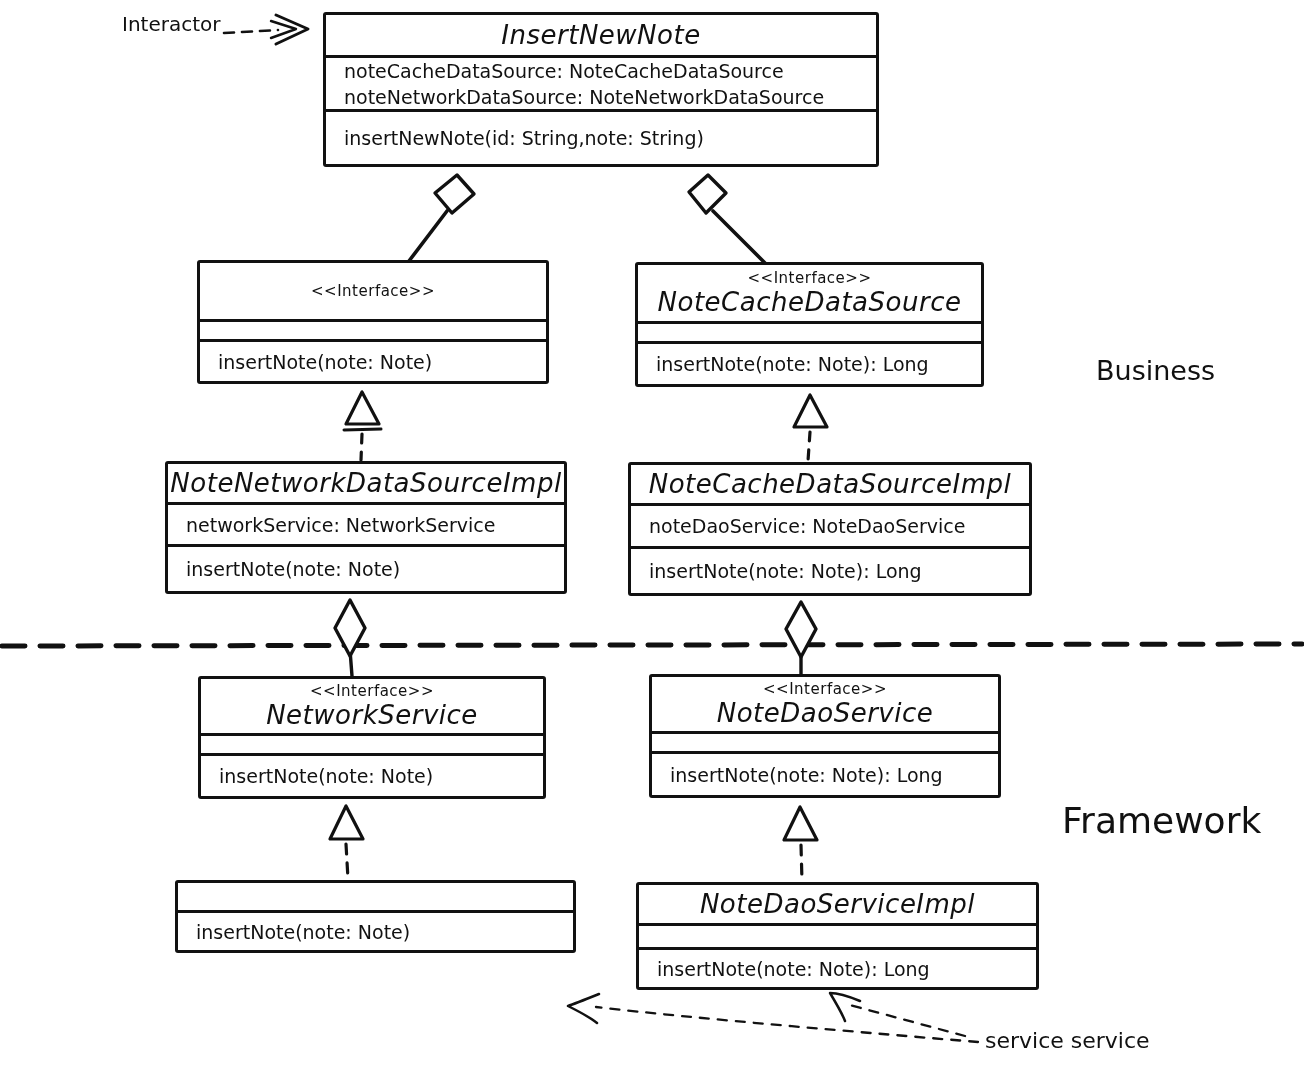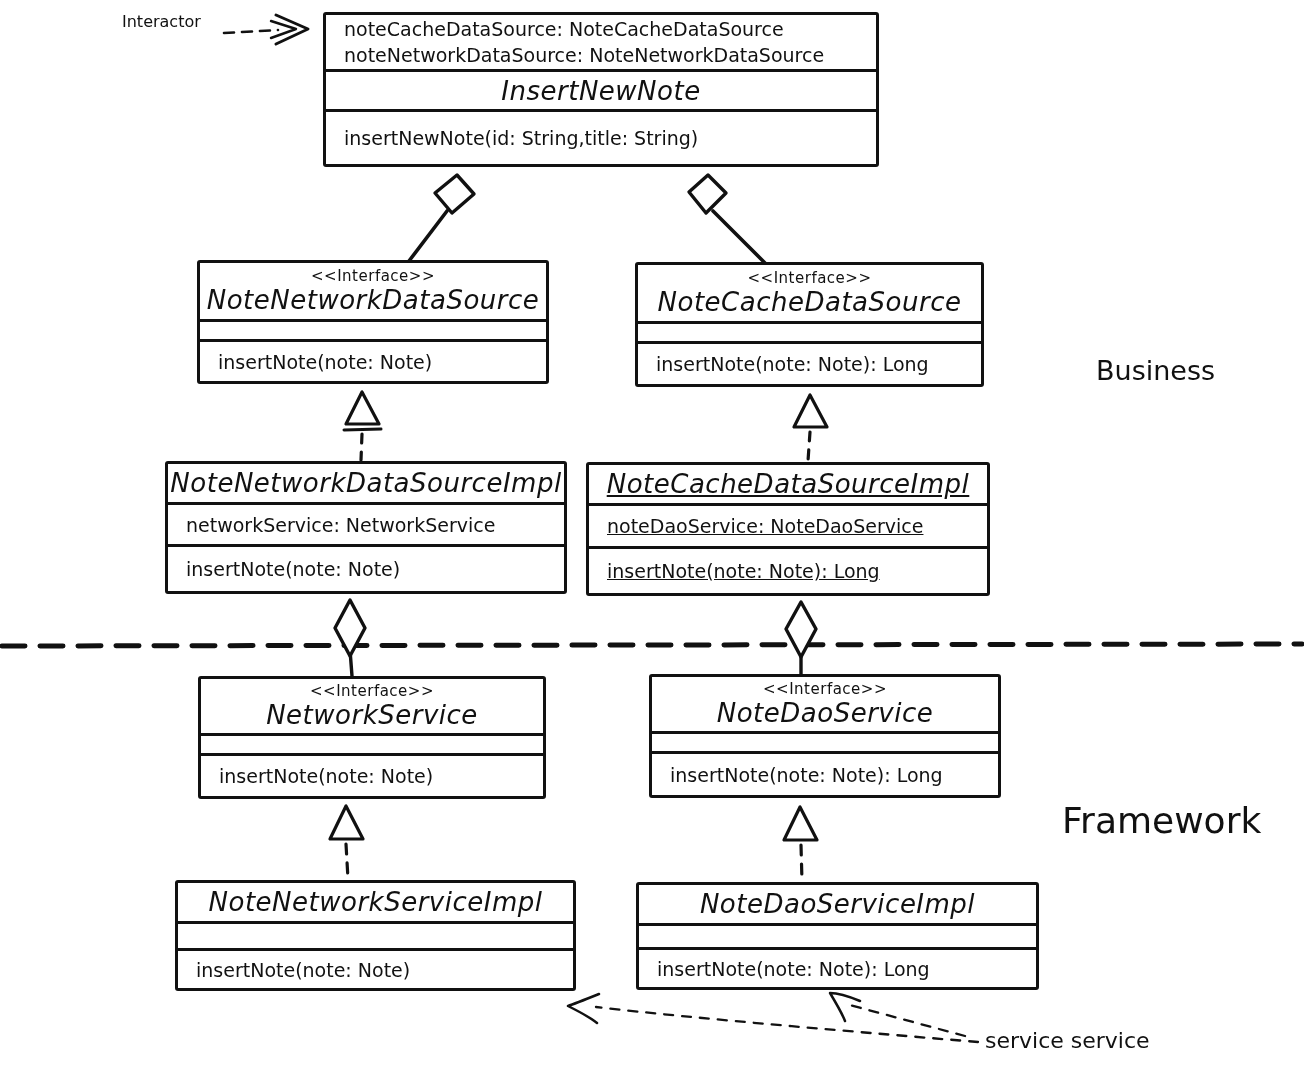--- a/index.html
+++ b/index.html
@@ -53,21 +53,21 @@
     font-size: 19px;
     line-height: 26px;
     padding-left: 18px;
     white-space: nowrap;
   }
   .free-label {
     position: absolute;
     white-space: nowrap;
     z-index: 3;
   }
-  #lbl-interactor { left: 122px; top: 12px; font-size: 16px; }
+  #lbl-interactor { left: 122px; top: 12px; font-size: 20px; }
   #lbl-business   { left: 1096px; top: 355px; font-size: 27px; }
   #lbl-framework  { left: 1062px; top: 800px; font-size: 36px; }
   #lbl-concrete   { left: 985px; top: 1028px; font-size: 22px; }
 
   
   #cls-insertnewnote { left: 323px; top: 12px;  width: 550px; }
   #cls-insertnewnote .c-t { height: 40px; }
   #cls-insertnewnote .c-a { height: 54px; }
   #cls-insertnewnote .c-m { height: 55px; }
 
@@ -79,21 +79,21 @@
   #cls-notecachedatasource { left: 635px; top: 262px; width: 343px; }
   #cls-notecachedatasource .c-t { height: 56px; }
   #cls-notecachedatasource .c-a { height: 20px; }
   #cls-notecachedatasource .c-m { height: 43px; }
 
   #cls-notenetworkdatasourceimpl { left: 165px; top: 461px; width: 396px; }
   #cls-notenetworkdatasourceimpl .c-t { height: 38px; }
   #cls-notenetworkdatasourceimpl .c-a { height: 42px; }
   #cls-notenetworkdatasourceimpl .c-m { height: 47px; }
 
-  #cls-notecachedatasourceimpl { left: 586px; top: 462px; width: 398px; text-decoration: underline; }
+  #cls-notecachedatasourceimpl { left: 628px; top: 462px; width: 398px; }
   #cls-notecachedatasourceimpl .c-t { height: 38px; }
   #cls-notecachedatasourceimpl .c-a { height: 43px; }
   #cls-notecachedatasourceimpl .c-m { height: 47px; }
 
   #cls-networkservice { left: 198px; top: 676px; width: 342px; }
   #cls-networkservice .c-t { height: 54px; }
   #cls-networkservice .c-a { height: 20px; }
   #cls-networkservice .c-m { height: 43px; }
 
   #cls-notedaoservice { left: 649px; top: 674px; width: 346px; }
@@ -169,36 +169,35 @@
 
     <g stroke="#111" fill="none">
       <path d="M978,1042 C870,1033 700,1019 596,1007" stroke-width="2.3" stroke-dasharray="9 9"></path>
       <path d="M599,994 C584,1000 574,1004 568,1006 C578,1011 591,1018 597,1023" stroke-width="2.5"></path>
       <path d="M965,1036 L846,1004" stroke-width="2.3" stroke-dasharray="9 9"></path>
       <path d="M860,1001 C848,996 838,993 830,993 C836,1003 842,1013 845,1021" stroke-width="2.5"></path>
     </g>
   </svg>
 
   <div class="uml-class" id="cls-insertnewnote">
+    <div class="compartment title-compartment c-t">
+      <div class="class-title">InsertNewNote</div>
+    </div>
     <div class="compartment c-a">
       <div class="member">noteCacheDataSource: NoteCacheDataSource</div>
       <div class="member">noteNetworkDataSource: NoteNetworkDataSource</div>
     </div>
-    <div class="compartment title-compartment c-t">
-      <div class="class-title">InsertNewNote</div>
-    </div>
-    <div class="compartment c-m">
-      <div class="member">insertNewNote(id: String,title: String)</div>
+    <div class="compartment c-m">
+      <div class="member">insertNewNote(id: String,note: String)</div>
     </div>
   </div>
 
   <div class="uml-class" id="cls-notenetworkdatasource">
     <div class="compartment title-compartment c-t">
       <div class="stereotype">&lt;&lt;Interface&gt;&gt;</div>
-      <div class="class-title">NoteNetworkDataSource</div>
     </div>
     <div class="compartment c-a"></div>
     <div class="compartment c-m">
       <div class="member">insertNote(note: Note)</div>
     </div>
   </div>
 
   <div class="uml-class" id="cls-notecachedatasource">
     <div class="compartment title-compartment c-t">
       <div class="stereotype">&lt;&lt;Interface&gt;&gt;</div>
@@ -250,23 +249,20 @@
       <div class="stereotype">&lt;&lt;Interface&gt;&gt;</div>
       <div class="class-title">NoteDaoService</div>
     </div>
     <div class="compartment c-a"></div>
     <div class="compartment c-m">
       <div class="member">insertNote(note: Note): Long</div>
     </div>
   </div>
 
   <div class="uml-class" id="cls-notenetworkserviceimpl">
-    <div class="compartment title-compartment c-t">
-      <div class="class-title">NoteNetworkServiceImpl</div>
-    </div>
     <div class="compartment c-a"></div>
     <div class="compartment c-m">
       <div class="member">insertNote(note: Note)</div>
     </div>
   </div>
 
   <div class="uml-class" id="cls-notedaoserviceimpl">
     <div class="compartment title-compartment c-t">
       <div class="class-title">NoteDaoServiceImpl</div>
     </div>

